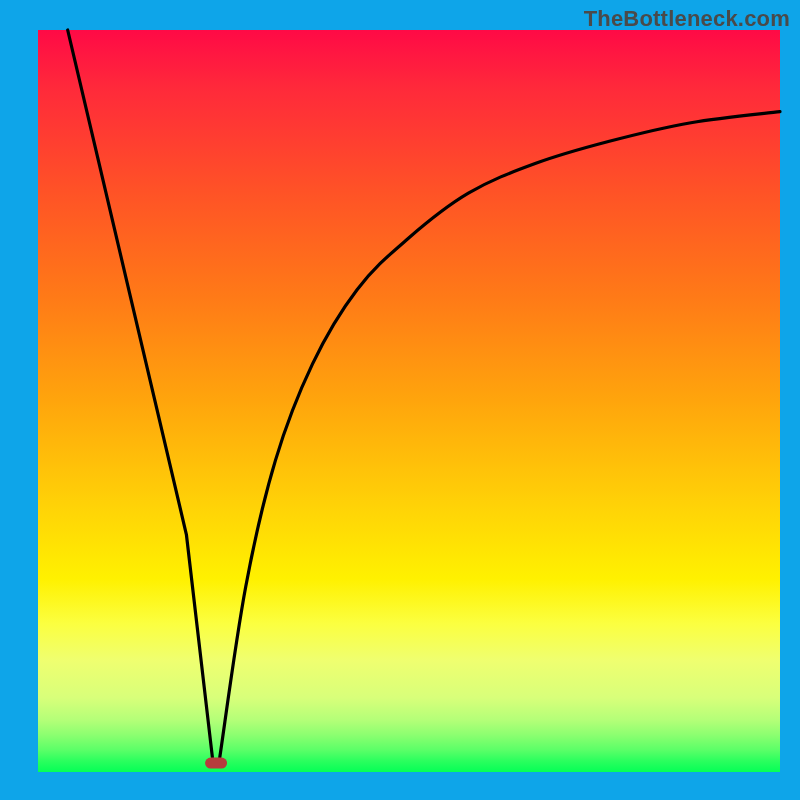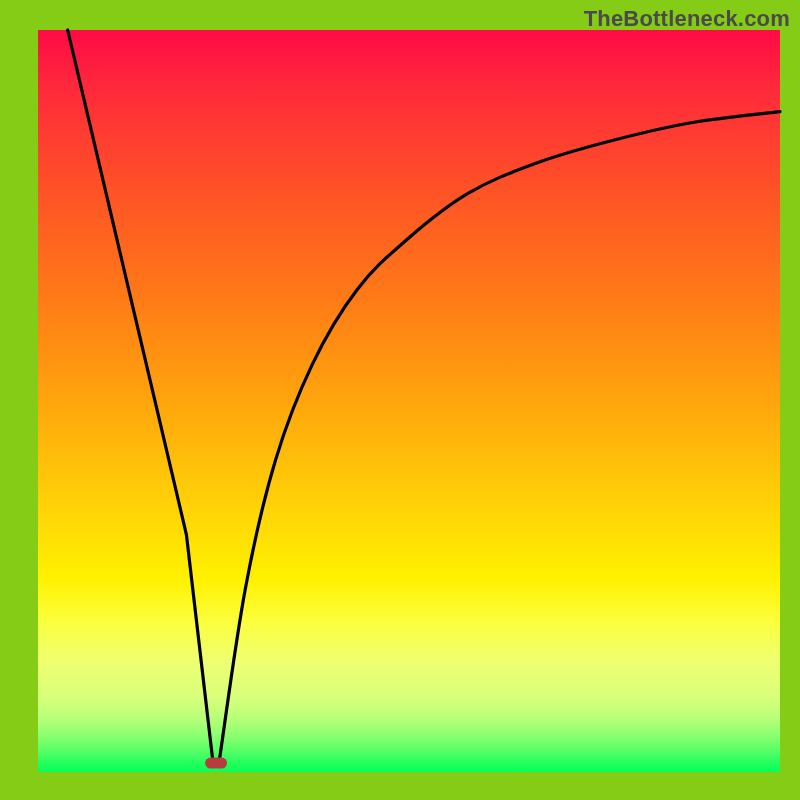--- a/index.html
+++ b/index.html
@@ -8,21 +8,21 @@
     width: 800px;
     height: 800px;
     overflow: hidden;
     background: #000;
     font-family: Arial, Helvetica, sans-serif;
   }
   .frame {
     position: relative;
     width: 800px;
     height: 800px;
-    background: #84cc16;
+    background: #0ea5e9;
   }
   .plot-area {
     position: absolute;
     left: 38px;
     top: 30px;
     width: 742px;
     height: 742px;
     
     background: linear-gradient(
       to bottom,

